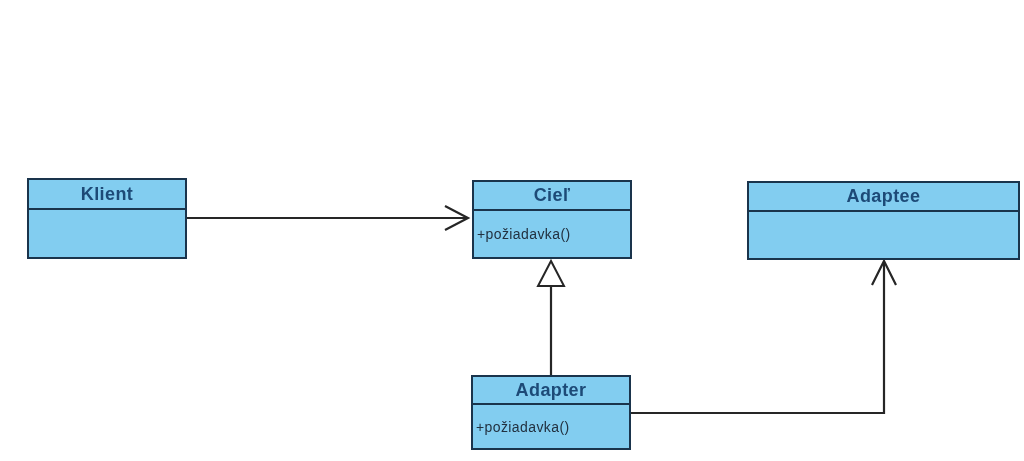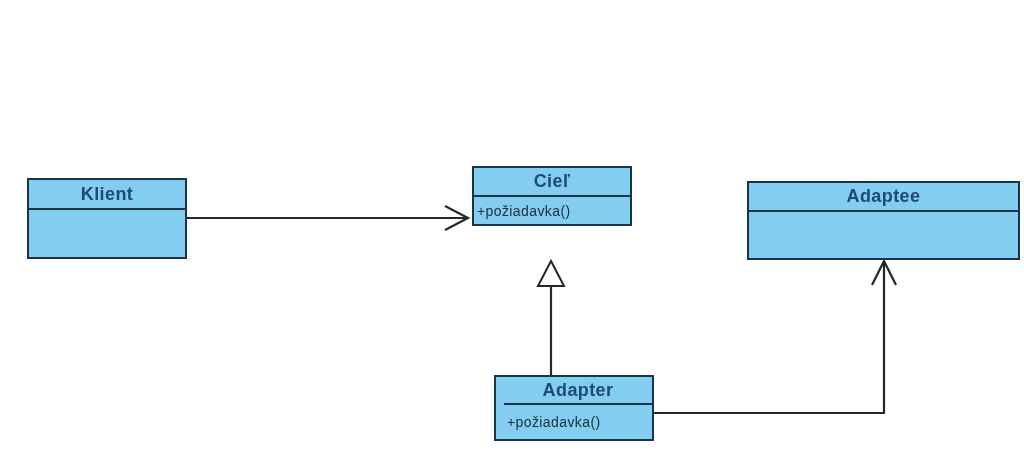--- a/index.html
+++ b/index.html
@@ -72,25 +72,25 @@
   .uml-method{
     color:var(--method-text);
     font-size:14px;
     letter-spacing:0.4px;
     padding:0 3px;
     white-space:nowrap;
   }
   
   #box-klient {left:3px;  top:178px; width:160px; height:81px;margin-left:24px;}
   #box-klient  .uml-title{height:30px;}
-  #box-ciel   {left:472px; top:166px; width:160px; height:60px;}
+  #box-ciel   {left:472px; top:180px; width:160px; height:79px;}
   #box-ciel    .uml-title{height:29px;}
   #box-adaptee{left:747px; top:181px; width:273px; height:79px;}
   #box-adaptee .uml-title{height:29px;}
-  #box-adapter{left:494px; top:375px; width:160px; height:66px;padding-left:8px;}
+  #box-adapter{left:471px; top:375px; width:160px; height:75px;}
   #box-adapter .uml-title{height:28px;}
 </style>
 </head>
 <body>
 
 <div class="canvas">
 
   <svg class="connectors" viewBox="0 0 1024 461" xmlns="http://www.w3.org/2000/svg">
 
     <line class="wire" x1="163" y1="218" x2="468" y2="218"></line>

